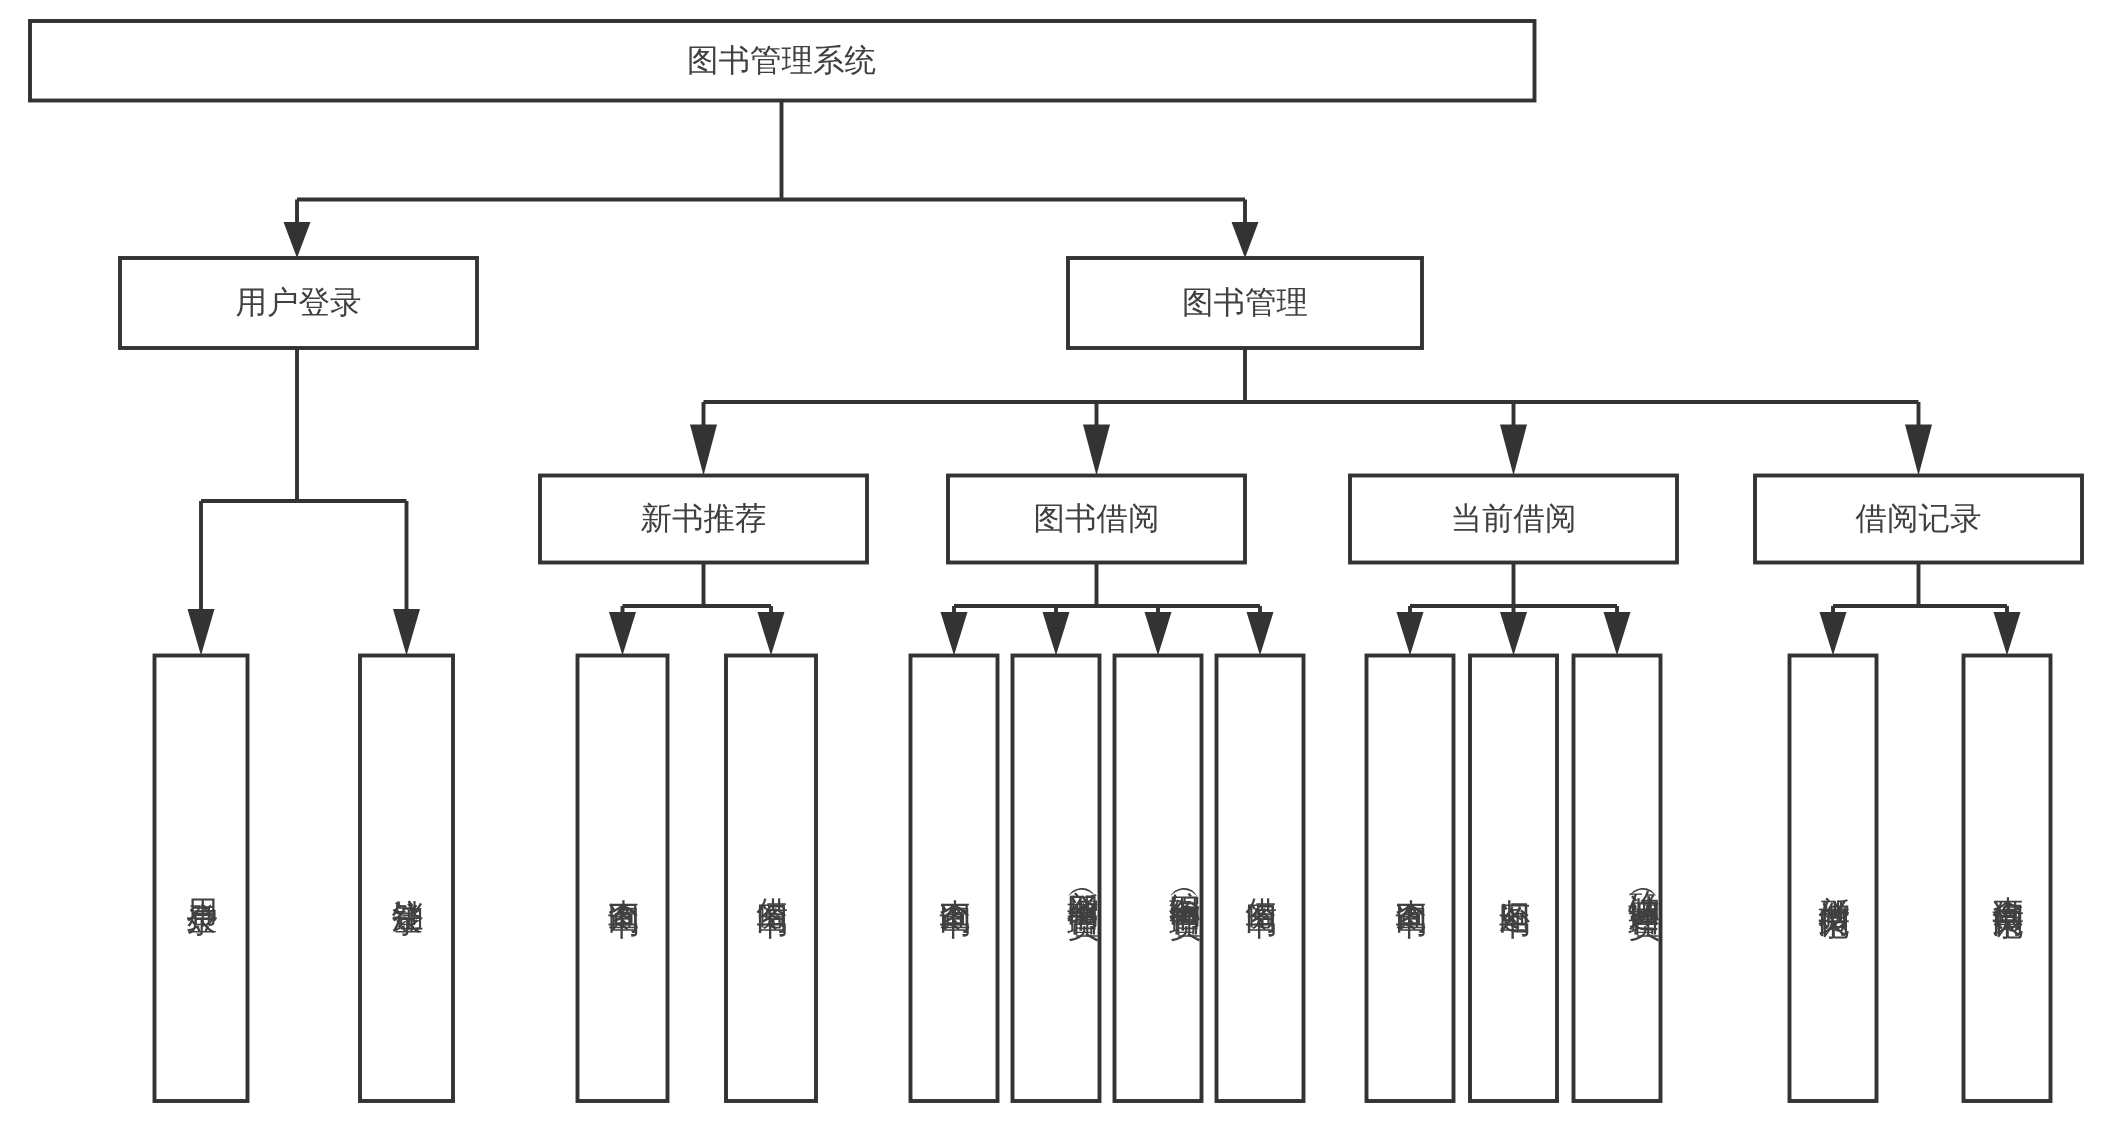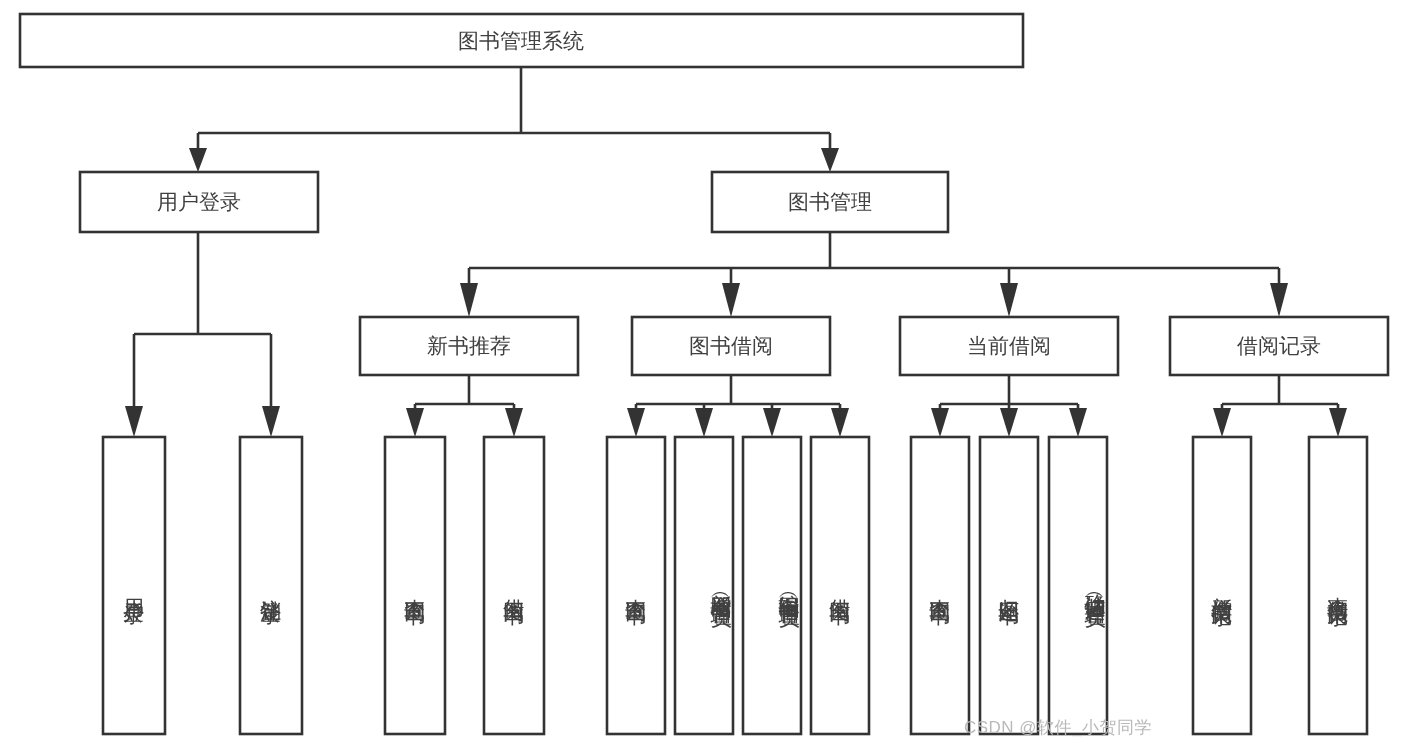--- a/index.html
+++ b/index.html
@@ -226,21 +226,20 @@
     <div class="vtext" style="position:absolute;left:811px;top:437px;width:58px;height:297px;">借阅图书</div>
 
     <div class="vtext" style="position:absolute;left:911px;top:437px;width:58px;height:297px;">查询图书</div>
     <div class="vtext" style="position:absolute;left:980px;top:437px;width:58px;height:297px;">归还图书</div>
     <div class="vtext vtop" style="position:absolute;left:1049px;top:437px;width:58px;height:297px;">确认归还（管理员）</div>
 
     <div class="vtext" style="position:absolute;left:1193px;top:437px;width:58px;height:297px;">新增借阅记录</div>
     <div class="vtext" style="position:absolute;left:1309px;top:437px;width:58px;height:297px;">查询借阅记录</div>
   </div>
 
-  <div class="watermark">CSDN @软件_小贺同学</div>
 
 </div>
 
 <style>
   .vtext {
     writing-mode: vertical-rl;
     text-orientation: upright;
     display: flex;
     align-items: center;
     justify-content: center;

